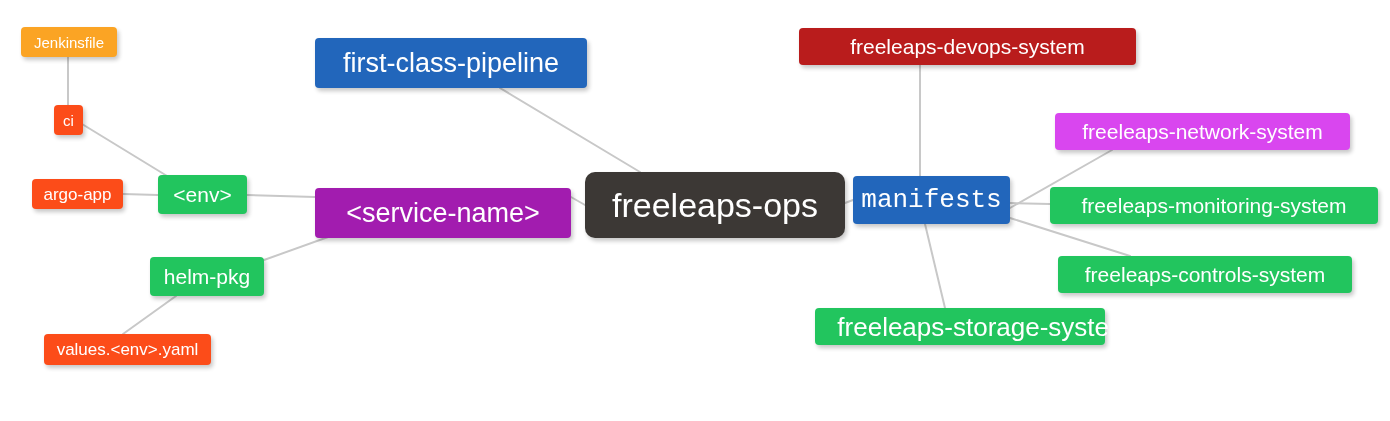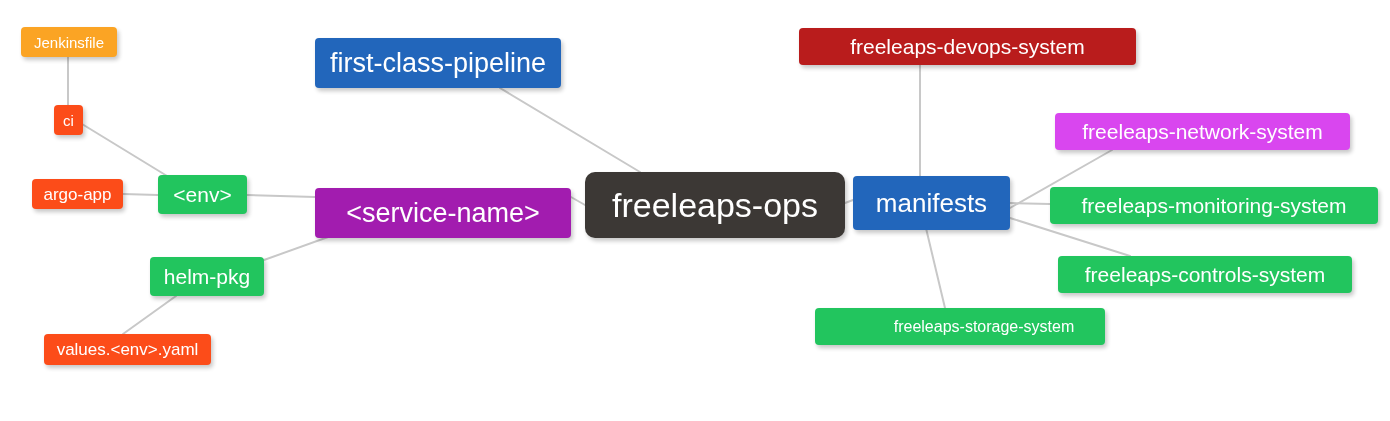--- a/index.html
+++ b/index.html
@@ -79,24 +79,24 @@
       <line x1="1010" y1="218" x2="1130" y2="256" stroke="#c8c8c8" stroke-width="2" stroke-linecap="round"></line>
       <line x1="925" y1="224" x2="945" y2="308" stroke="#c8c8c8" stroke-width="2" stroke-linecap="round"></line>
     </svg>
   <div id="node-layer">
       <div class="node n-root" style="left: 585px; top: 172px; width: 260px; height: 66px; font-size: 34px; background: rgb(60, 56, 53);">
         <span class="lbl">freeleaps-ops</span>
       </div>
       <div class="node n-blue" style="left: 315px; top: 188px; width: 256px; height: 50px; font-size: 27px; background: #a21caf;">
         <span class="lbl">&lt;service-name&gt;</span>
       </div>
-      <div class="node n-blue" style="left: 315px; top: 38px; width: 246px; height: 50px; font-size: 27px; background: rgb(34, 102, 187); justify-content: center;">
+      <div class="node n-blue" style="left: 315px; top: 38px; width: 272px; height: 50px; font-size: 27px; background: rgb(34, 102, 187); justify-content: center;">
         <span class="lbl">first-class-pipeline</span>
       </div>
-      <div class="node n-blue" style="left: 853px; top: 176px; width: 157px; height: 54px; font-size: 26px; background: rgb(34, 102, 187);">
+      <div class="node n-blue" style="left: 853px; top: 176px; width: 157px; height: 48px; font-size: 26px; background: rgb(34, 102, 187); font-family: Liberation Mono, monospace;">
         <span class="lbl">manifests</span>
       </div>
       <div class="node n-green" style="left: 158px; top: 175px; width: 89px; height: 39px; font-size: 21px; background: rgb(34, 197, 94);">
         <span class="lbl">&lt;env&gt;</span>
       </div>
       <div class="node n-green" style="left: 150px; top: 257px; width: 114px; height: 39px; font-size: 21px; background: rgb(34, 197, 94);">
         <span class="lbl">helm-pkg</span>
       </div>
       <div class="node n-red" style="left: 54px; top: 105px; width: 29px; height: 30px; font-size: 15px; background: rgb(252, 76, 25);">
         <span class="lbl">ci</span>
@@ -115,17 +115,17 @@
       </div>
       <div class="node n-green" style="left: 1055px; top: 113px; width: 295px; height: 37px; font-size: 21px; background: #d946ef;">
         <span class="lbl">freeleaps-network-system</span>
       </div>
       <div class="node n-green" style="left: 1050px; top: 187px; width: 328px; height: 37px; font-size: 21px; background: rgb(34, 197, 94);">
         <span class="lbl">freeleaps-monitoring-system</span>
       </div>
       <div class="node n-green" style="left: 1058px; top: 256px; width: 294px; height: 37px; font-size: 21px; background: rgb(34, 197, 94);">
         <span class="lbl">freeleaps-controls-system</span>
       </div>
-      <div class="node n-green" style="left: 815px; top: 308px; width: 290px; height: 37px; font-size: 16px; background: rgb(34, 197, 94); padding-left: 48px;">
+      <div class="node n-green" style="left: 815px; top: 308px; width: 290px; height: 37px; font-size: 26px; background: rgb(34, 197, 94); padding-left: 48px;">
         <span class="lbl">freeleaps-storage-system</span>
       </div>
     </div>
 </div>
 
 </body></html>

